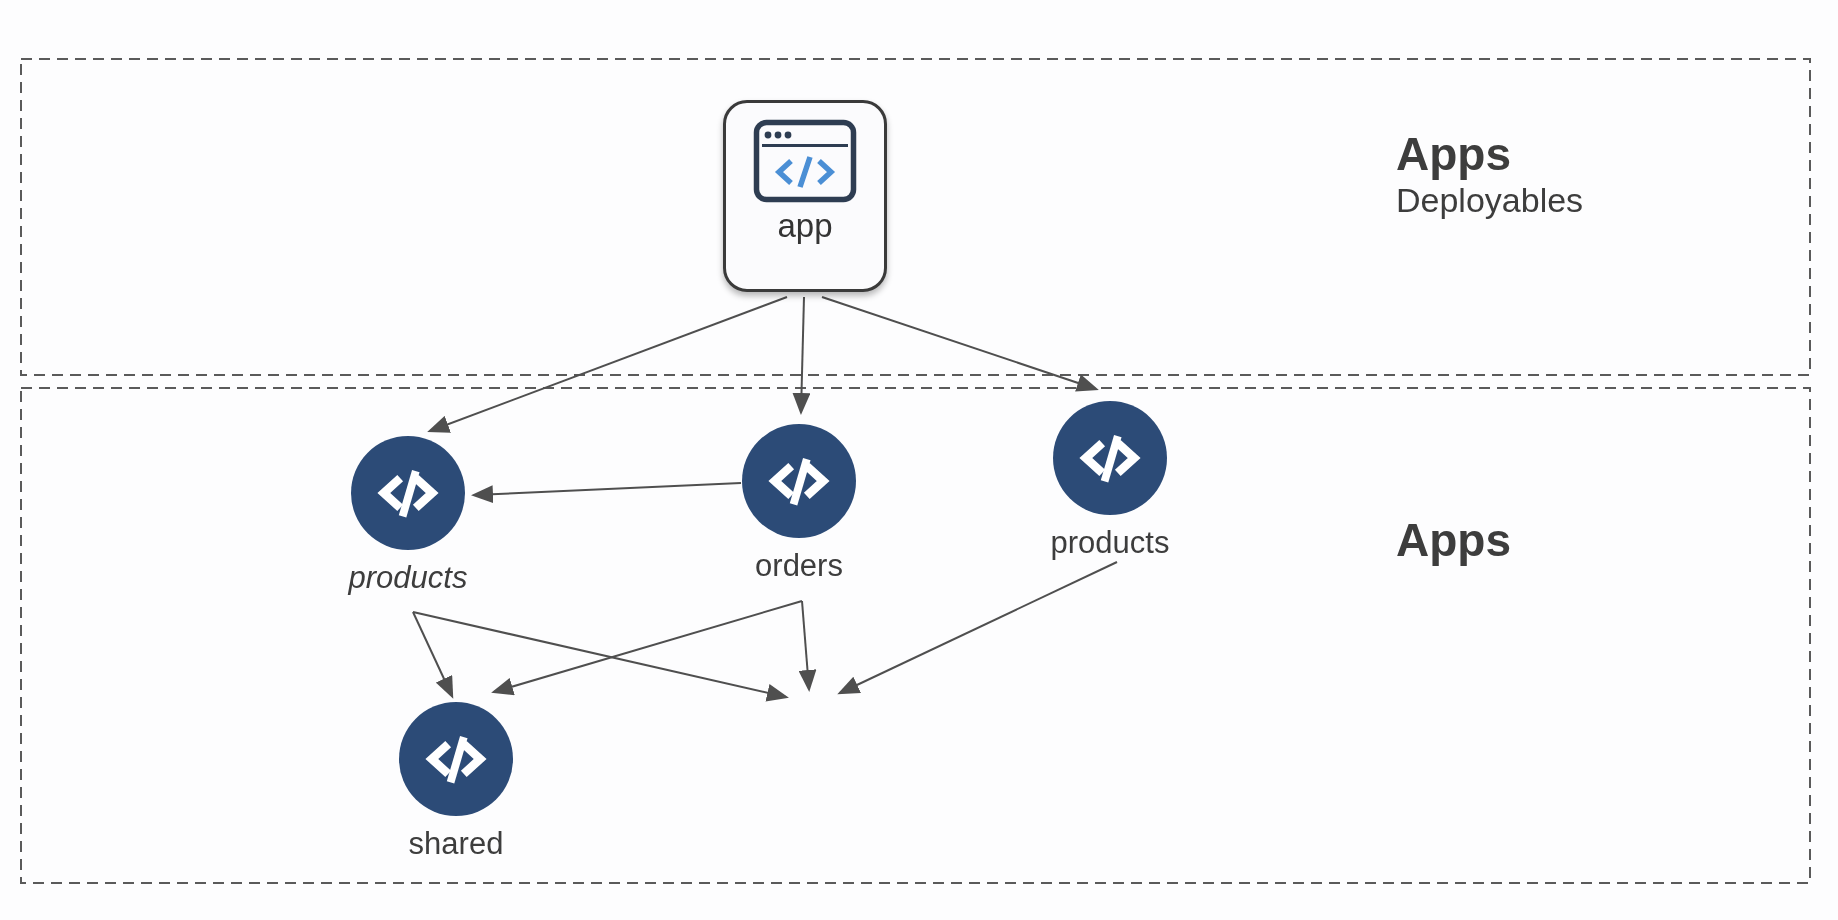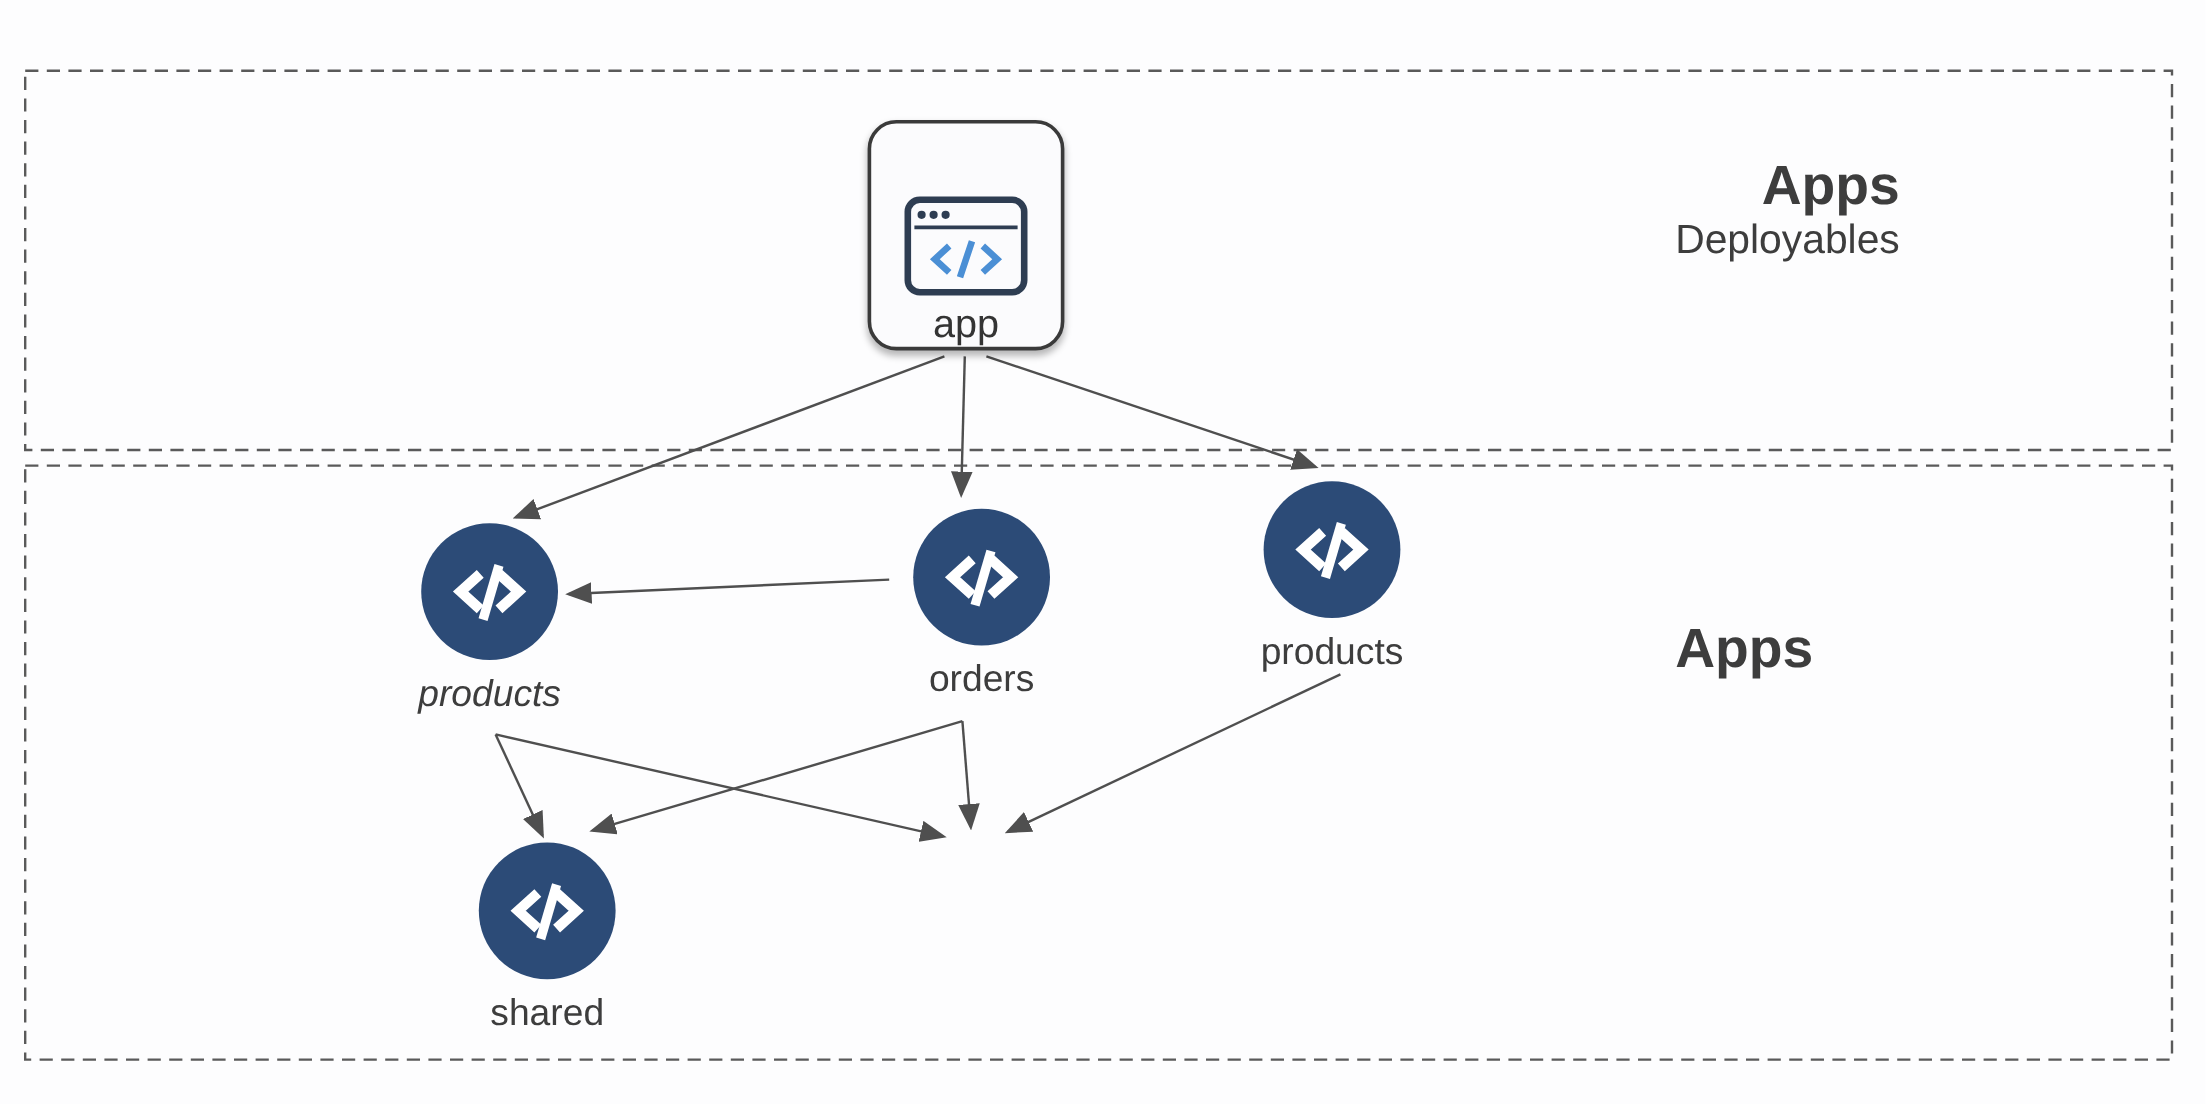--- a/index.html
+++ b/index.html
@@ -39,21 +39,20 @@
     stroke: var(--edge-color);
     stroke-width: 2;
   }
   #arrowhead path { fill: var(--edge-color); }
 
   .section-label {
     position: absolute;
     z-index: 2;
     color: var(--text-color);
     line-height: 1.15;
-    text-align: right;
   }
   .section-title {
     font-size: 46px;
     font-weight: bold;
     color: var(--text-color);
   }
   .section-subtitle {
     font-size: 34px;
     font-weight: normal;
     color: var(--text-color);
@@ -68,21 +67,20 @@
     height: 192px;
     background: #fbfbfd;
     border: 3px solid #3a3a3a;
     border-radius: 24px;
     box-shadow: 0 4px 6px rgba(0,0,0,0.28);
     z-index: 2;
     display: flex;
     flex-direction: column;
     align-items: center;
     box-sizing: border-box;
-    justify-content: flex-end;
   }
   .app-node .browser-icon { margin-top: 16px; }
   .app-label {
     margin-top: 4px;
     font-size: 33px;
     color: #343434;
   }
 
   
   .lib-node {
@@ -168,21 +166,21 @@
 
   <div class="lib-node" style="left: 351px; top: 436px; font-style: italic;">
     <div class="lib-circle">
       <svg width="78" height="78">
           <use href="#code-glyph" width="78" height="78"></use>
         </svg>
     </div>
     <div class="lib-label">products</div>
   </div>
 
-  <div class="lib-node" style="left: 761px; top: 424px;">
+  <div class="lib-node" style="left: 742px; top: 424px;">
     <div class="lib-circle">
       <svg width="78" height="78">
           <use href="#code-glyph" width="78" height="78"></use>
         </svg>
     </div>
     <div class="lib-label">orders</div>
   </div>
 
   <div class="lib-node" style="left: 1053px; top: 401px;">
     <div class="lib-circle">

